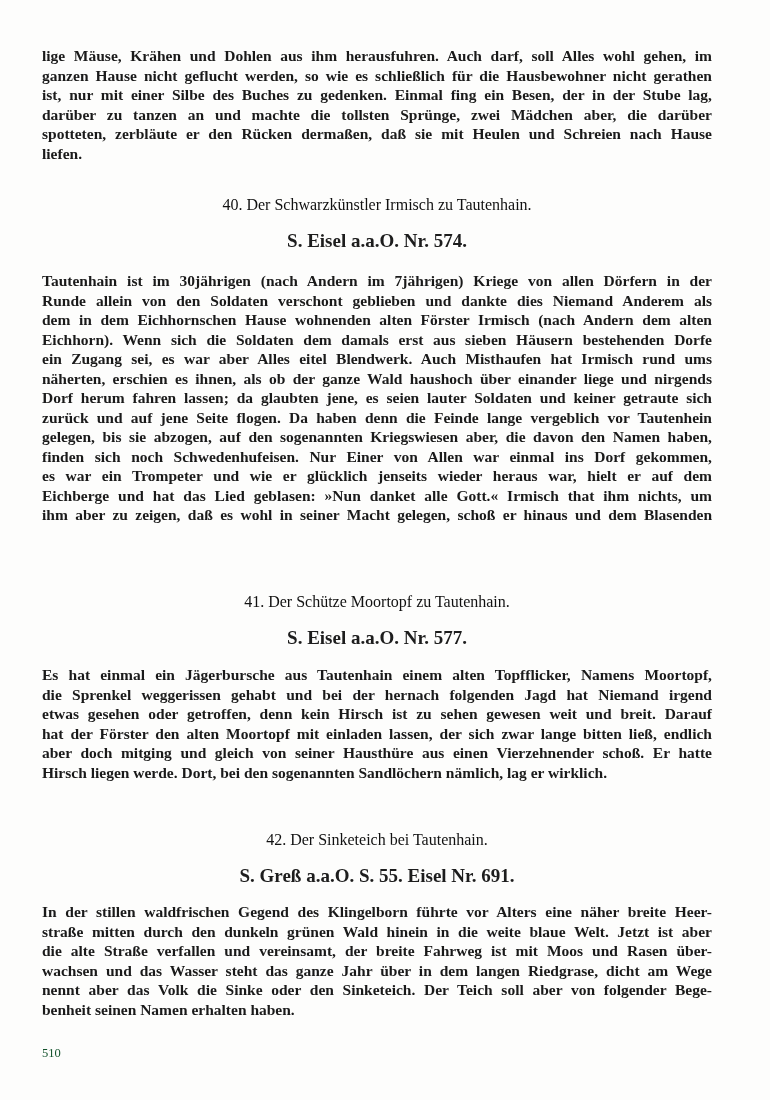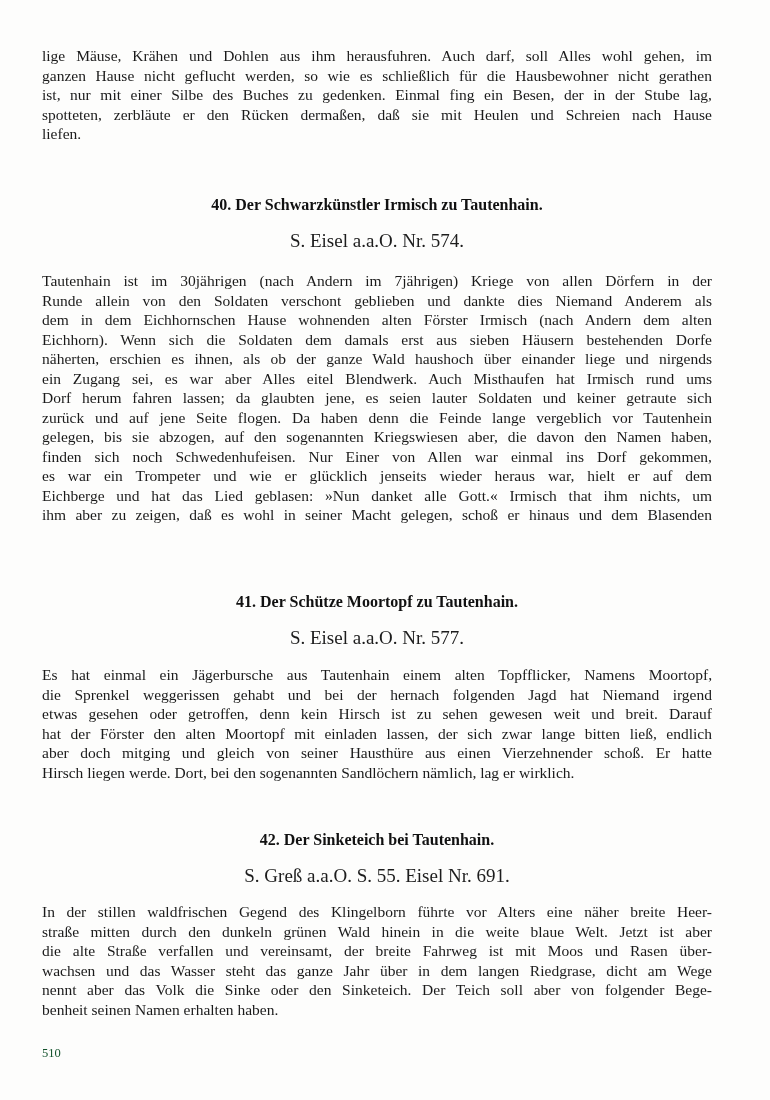--- a/index.html
+++ b/index.html
@@ -12,36 +12,37 @@
     background: #fdfdfc;
     position: relative;
     font-family: "Liberation Serif", serif;
     color: #1a1a1a;
     overflow: hidden;
   }
   .block {
     position: absolute;
     left: 42px;
     width: 670px;
+    font-weight: bold;
   }
   .para {
     font-size: 15.5px;
     line-height: 19.5px;
   }
   .pline {
     text-align: justify;
     text-align-last: justify;
   }
   .pline.lastline {
     text-align-last: left;
   }
   .sec-title {
     margin: 0;
     font-size: 16px;
-    font-weight: bold;
+    font-weight: normal;
     text-align: center;
     line-height: 20px;
     color: #111;
   }
   .sec-source {
     font-size: 19px;
     text-align: center;
     line-height: 19px;
     color: #1d1d1d;
   }
@@ -52,33 +53,34 @@
     color: #14532d;
   }
 </style>
 </head>
 <body>
 
 <div class="block para" style="top:46px">
     <div class="pline">lige Mäuse, Krähen und Dohlen aus ihm herausfuhren. Auch darf, soll Alles wohl gehen, im</div>
     <div class="pline">ganzen Hause nicht geflucht werden, so wie es schließlich für die Hausbewohner nicht gerathen</div>
     <div class="pline">ist, nur mit einer Silbe des Buches zu gedenken. Einmal fing ein Besen, der in der Stube lag,</div>
+    <div class="pline">darüber zu tanzen an und machte die tollsten Sprünge, zwei Mädchen aber, die darüber</div>
     <div class="pline">spotteten, zerbläute er den Rücken dermaßen, daß sie mit Heulen und Schreien nach Hause</div>
     <div class="pline lastline">liefen.</div>
   </div>
 
 <h2 class="block sec-title" style="top:195px">40. Der Schwarzkünstler Irmisch zu Tautenhain.</h2>
 <div class="block sec-source" style="top:231px">S. Eisel a.a.O. Nr. 574.</div>
 <div class="block para" style="top:271px">
     <div class="pline">Tautenhain ist im 30jährigen (nach Andern im 7jährigen) Kriege von allen Dörfern in der</div>
     <div class="pline">Runde allein von den Soldaten verschont geblieben und dankte dies Niemand Anderem als</div>
     <div class="pline">dem in dem Eichhornschen Hause wohnenden alten Förster Irmisch (nach Andern dem alten</div>
     <div class="pline">Eichhorn). Wenn sich die Soldaten dem damals erst aus sieben Häusern bestehenden Dorfe</div>
+    <div class="pline">ein Zugang sei, es war aber Alles eitel Blendwerk. Auch Misthaufen hat Irmisch rund ums</div>
     <div class="pline">näherten, erschien es ihnen, als ob der ganze Wald haushoch über einander liege und nirgends</div>
-    <div class="pline">ein Zugang sei, es war aber Alles eitel Blendwerk. Auch Misthaufen hat Irmisch rund ums</div>
     <div class="pline">Dorf herum fahren lassen; da glaubten jene, es seien lauter Soldaten und keiner getraute sich</div>
     <div class="pline">zurück und auf jene Seite flogen. Da haben denn die Feinde lange vergeblich vor Tautenhein</div>
     <div class="pline">gelegen, bis sie abzogen, auf den sogenannten Kriegswiesen aber, die davon den Namen haben,</div>
     <div class="pline">finden sich noch Schwedenhufeisen. Nur Einer von Allen war einmal ins Dorf gekommen,</div>
     <div class="pline">es war ein Trompeter und wie er glücklich jenseits wieder heraus war, hielt er auf dem</div>
     <div class="pline">Eichberge und hat das Lied geblasen: »Nun danket alle Gott.« Irmisch that ihm nichts, um</div>
     <div class="pline">ihm aber zu zeigen, daß es wohl in seiner Macht gelegen, schoß er hinaus und dem Blasenden</div>
   </div>
 
 <h2 class="block sec-title" style="top:592px">41. Der Schütze Moortopf zu Tautenhain.</h2>

